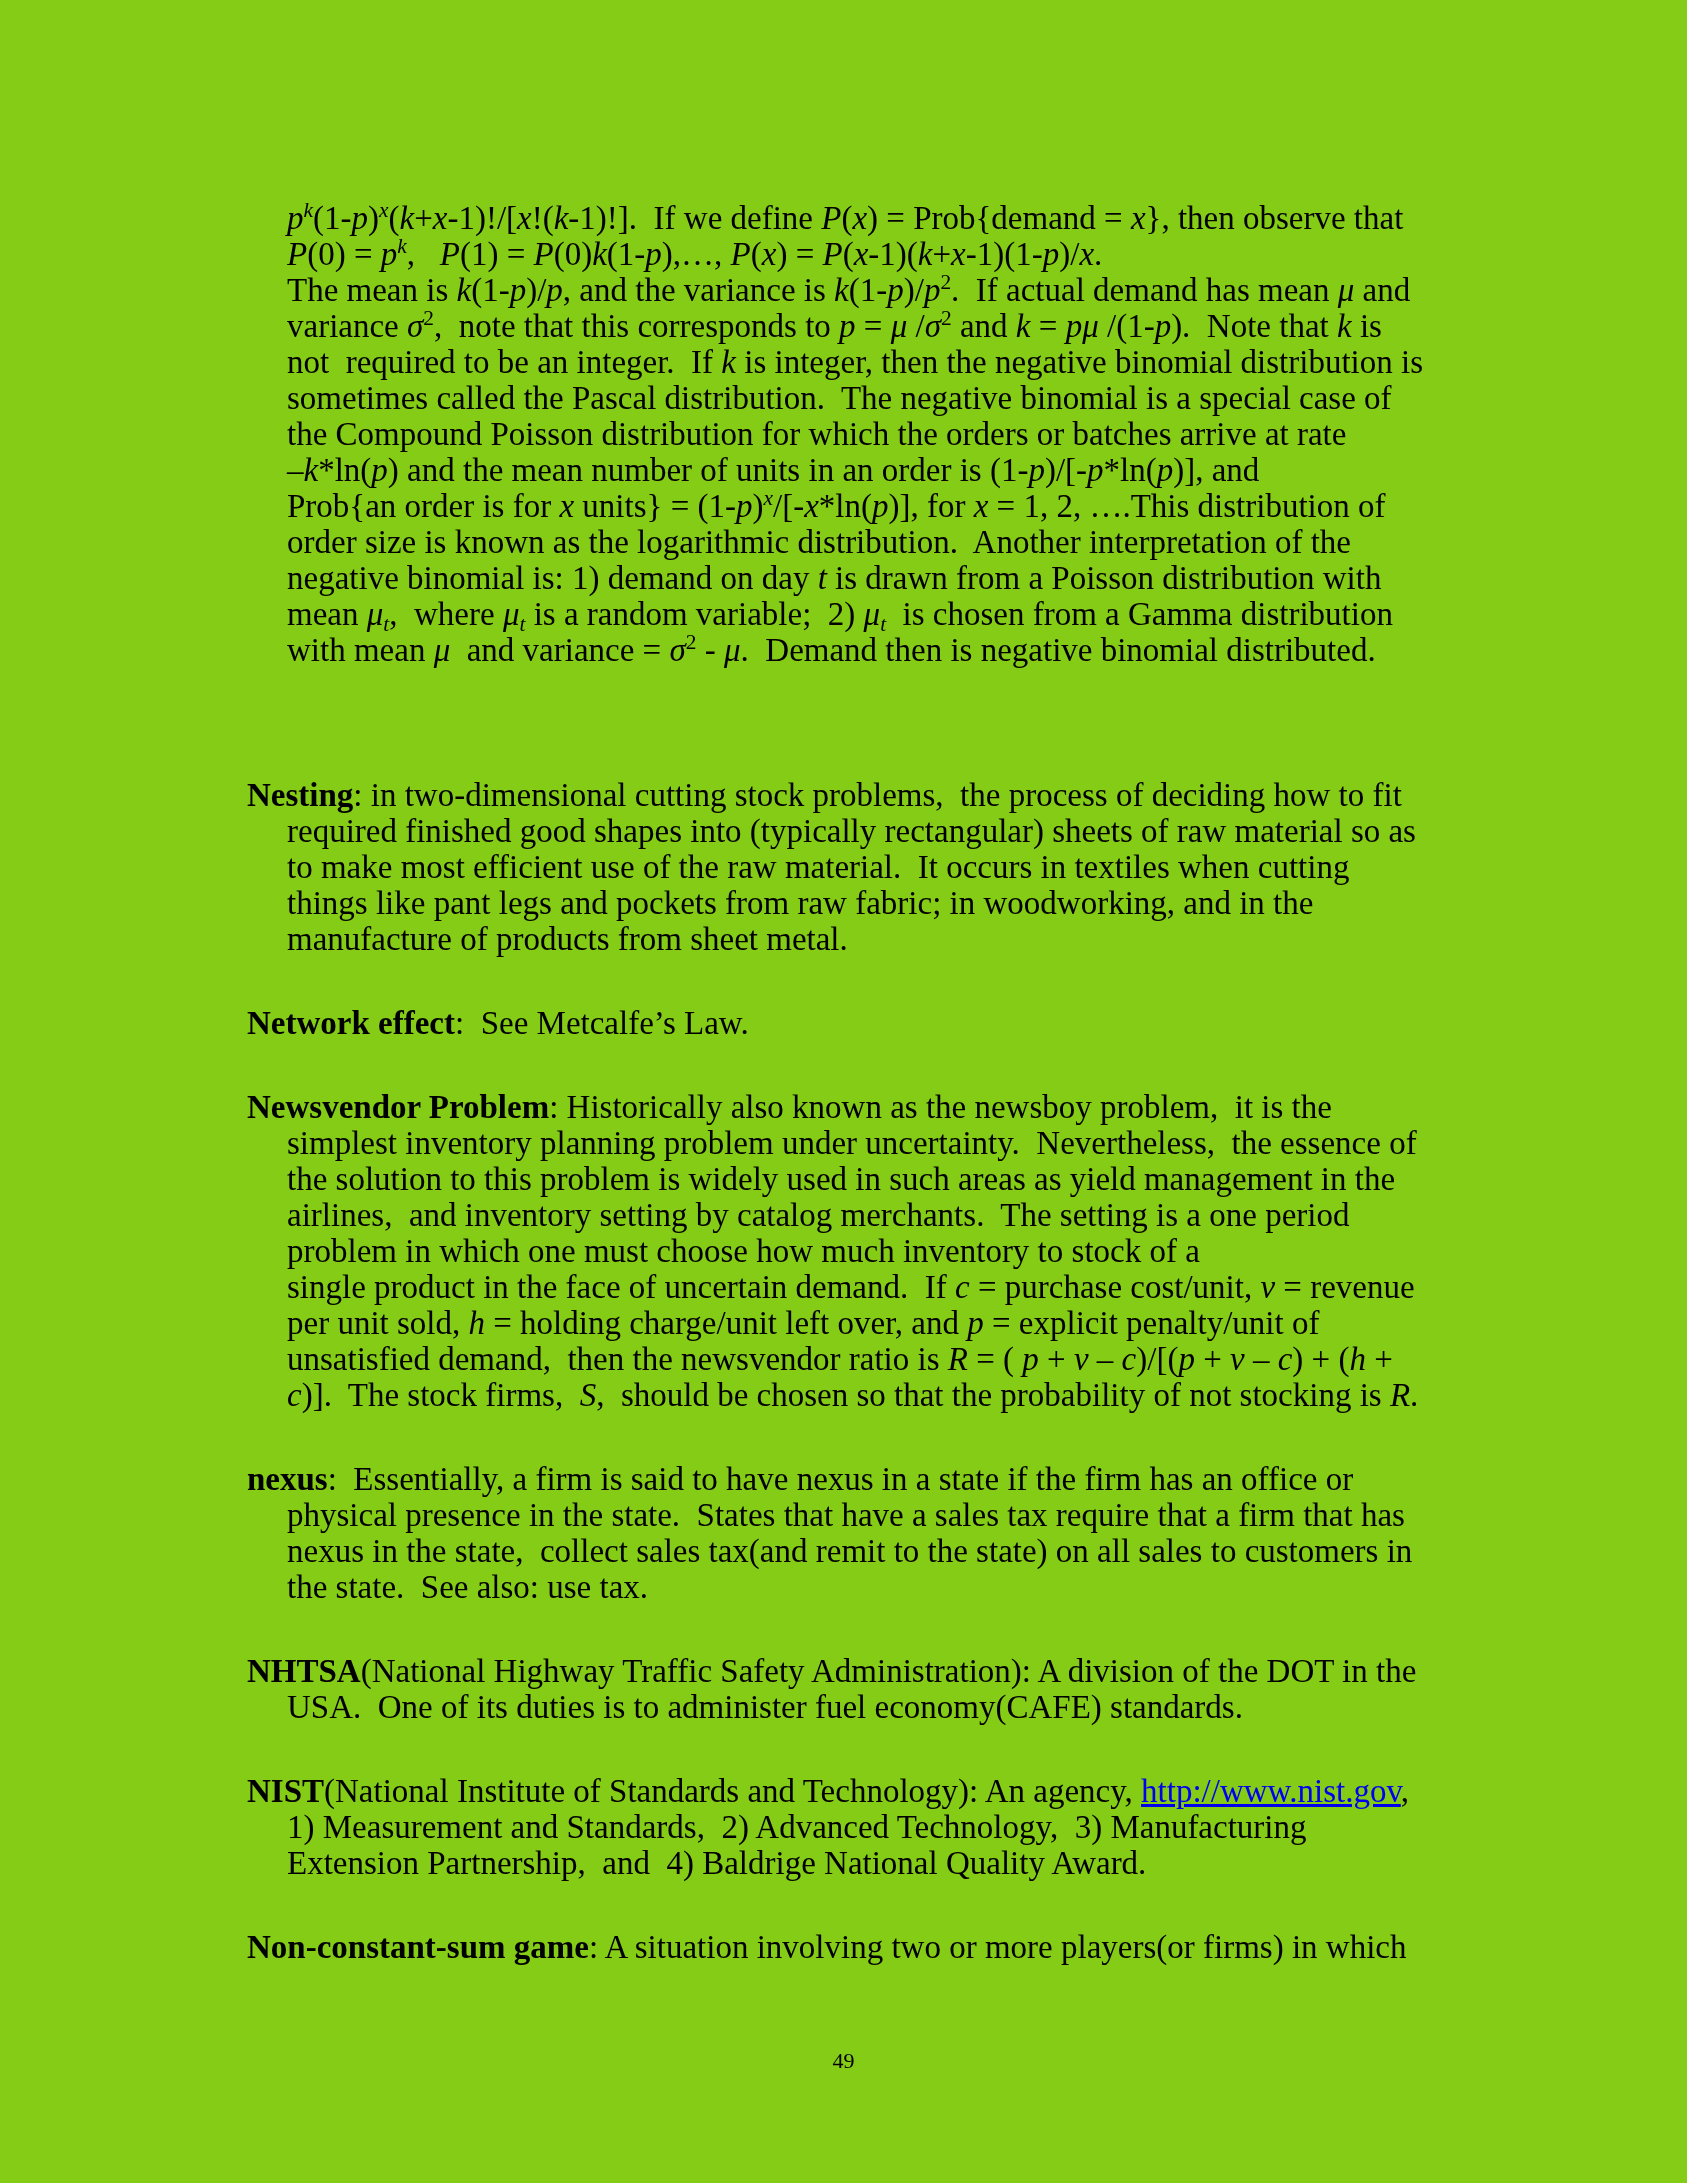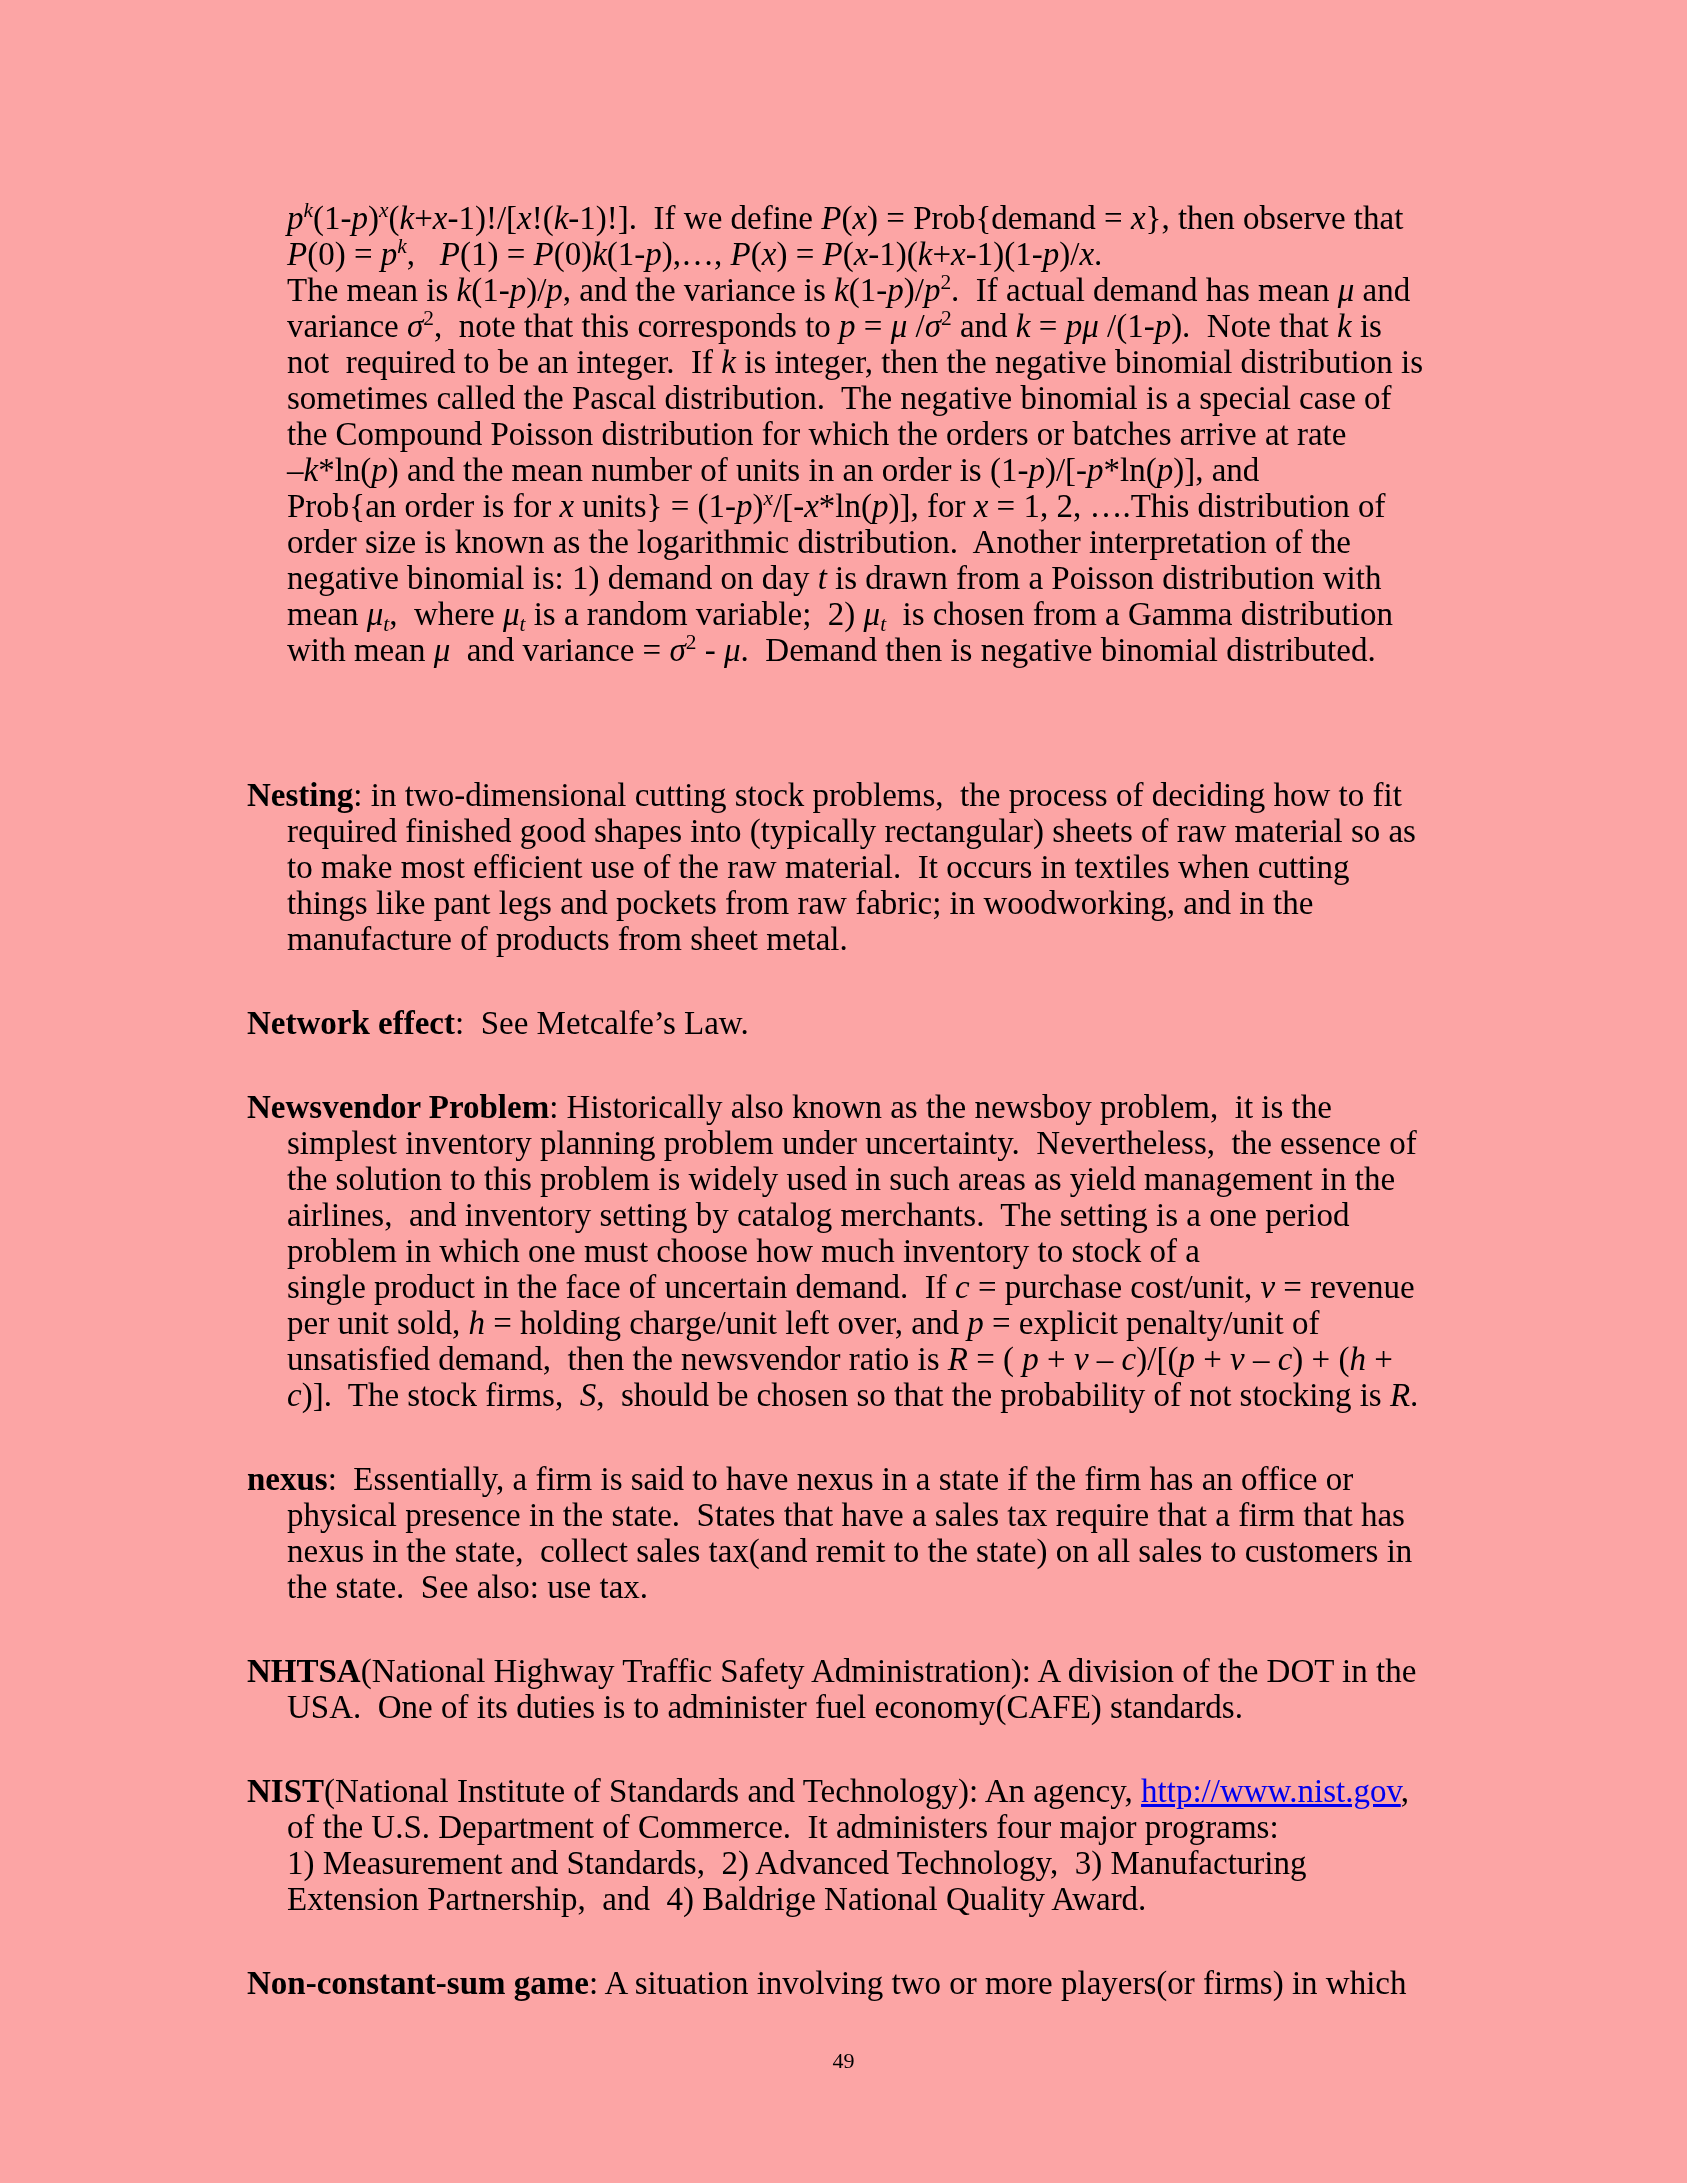--- a/index.html
+++ b/index.html
@@ -4,21 +4,21 @@
 <style>
   html, body {
     margin: 0;
     padding: 0;
     background: #ffffff;
   }
   .page {
     position: relative;
     width: 1687px;
     height: 2183px;
-    background: #fca5a5;
+    background: #84cc16;
     color: #000000;
     font-family: "Liberation Serif", "DejaVu Serif", serif;
     overflow: hidden;
   }
   .content {
     position: absolute;
     left: 247px;
     top: 200px;
     width: 1203px;
   }
@@ -97,21 +97,20 @@
         <div class="line indent"><span class="run-n">physical presence in the state.  States that have a sales tax require that a firm that has</span></div>
         <div class="line indent"><span class="run-n">nexus in the state,  collect sales tax(and remit to the state) on all sales to customers in</span></div>
         <div class="line indent"><span class="run-n">the state.  See also: use tax.</span></div>
       </div>
       <div class="entry">
         <div class="line"><span class="run-b">NHTSA</span><span class="run-n">(National Highway Traffic Safety Administration): A division of the DOT in the</span></div>
         <div class="line indent"><span class="run-n">USA.  One of its duties is to administer fuel economy(CAFE) standards.</span></div>
       </div>
       <div class="entry">
         <div class="line"><span class="run-b">NIST</span><span class="run-n">(National Institute of Standards and Technology): An agency, </span><a href="#" class="run-link">http://www.nist.gov</a><span class="run-n">,</span></div>
-        <div class="line indent"><span class="run-n">of the U.S. Department of Commerce.  It administers four major programs:</span></div>
         <div class="line indent"><span class="run-n">1) Measurement and Standards,  2) Advanced Technology,  3) Manufacturing</span></div>
         <div class="line indent"><span class="run-n">Extension Partnership,  and  4) Baldrige National Quality Award.</span></div>
       </div>
       <div class="entry">
         <div class="line"><span class="run-b">Non-constant-sum game</span><span class="run-n">: A situation involving two or more players(or firms) in which</span></div>
       </div>
     </div>
   <div class="footer">49</div>
 </div>
 

